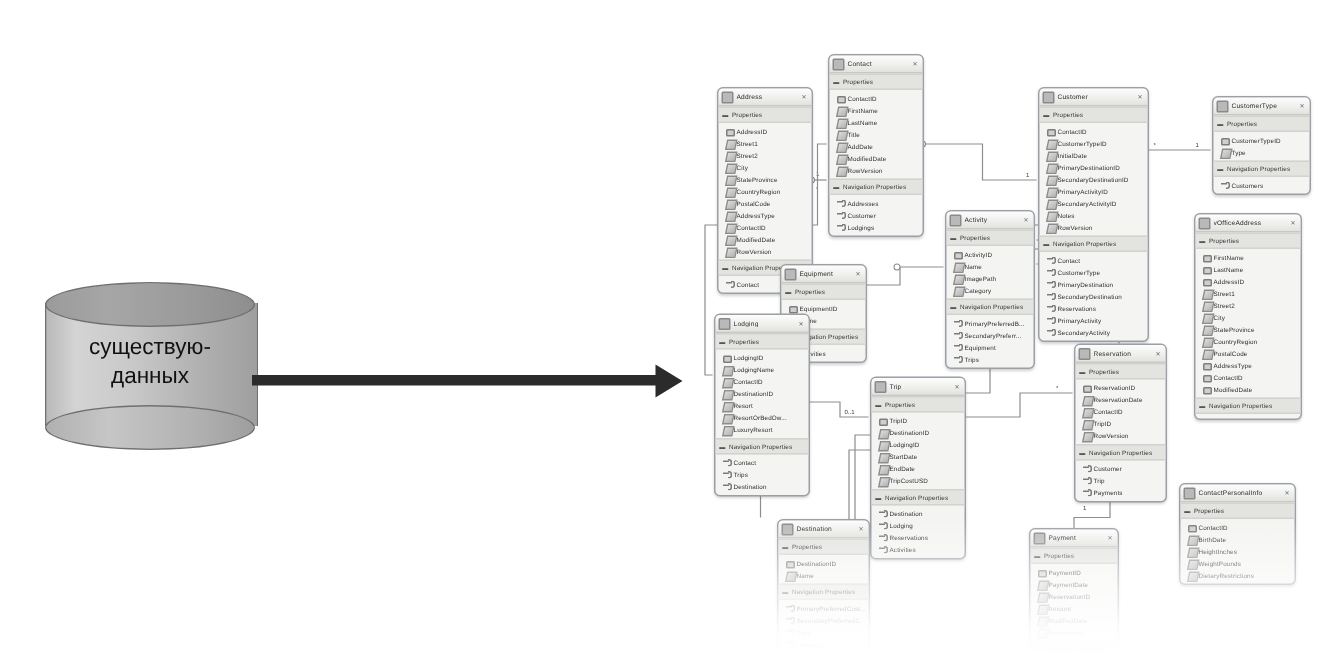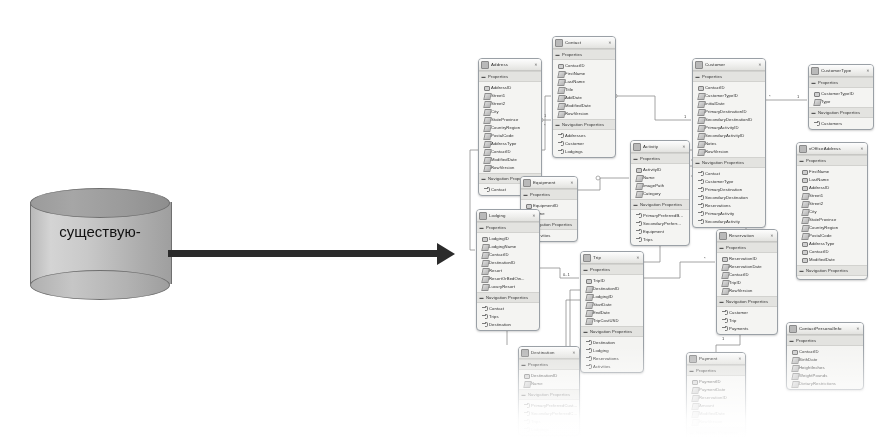--- a/index.html
+++ b/index.html
@@ -117,20 +117,21 @@
 <body>
 
 <div id="stage">
 
   <div id="db-cylinder">
     <div id="db-body"></div>
     <div id="db-bottom"></div>
     <div id="db-top"></div>
     <div id="db-label">
       <div>существую-</div>
+      <div>данных</div>
     </div>
   </div>
 
   <div id="arrow-line"></div>
   <div id="arrow-head"></div>
 
   <svg id="connectors" viewBox="0 0 888 438" xmlns="http://www.w3.org/2000/svg">
 
     <path class="conn" d="M542,120 L551,120"></path>
     <rect class="endpt" x="539" y="118" width="4" height="4" rx="2"></rect>

